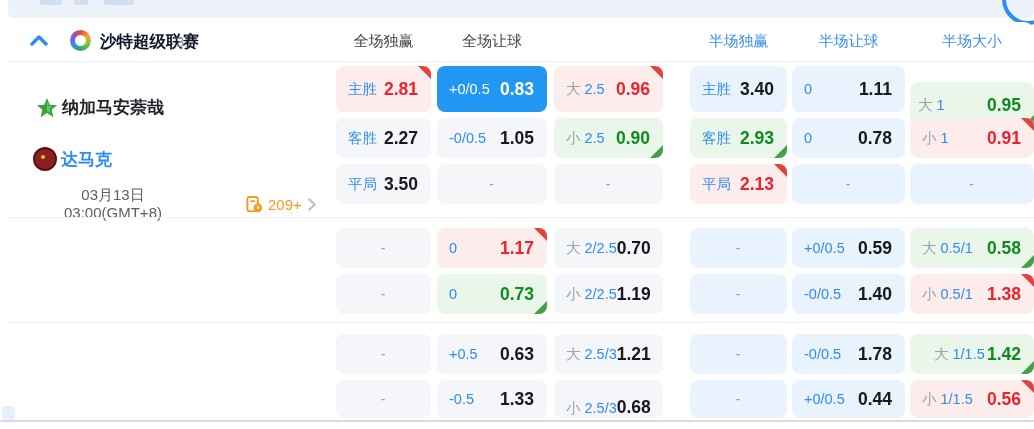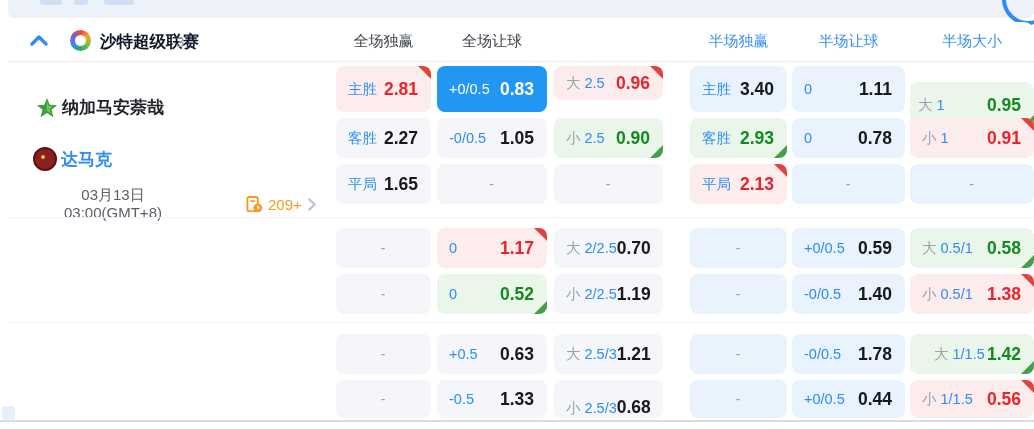--- a/index.html
+++ b/index.html
@@ -124,21 +124,21 @@
 
     <div id="odds-grid">
         <div class="odds-cell bg-red corner-red" style="left: 328px; width: 95px; top: 44px; height: 46px;">
           <span class="cell-label">主胜</span>
           <span class="cell-value vc-red">2.81</span>
         </div>
         <div class="odds-cell bg-selected" style="left: 429px; width: 110px; top: 44px; height: 46px;">
           <span class="cell-label">+0/0.5</span>
           <span class="cell-value vc-white">0.83</span>
         </div>
-        <div class="odds-cell bg-red corner-red" style="left: 546px; width: 109px; top: 44px; height: 34px;">
+        <div class="odds-cell bg-red corner-red" style="left: 546px; width: 109px; top: 44px; height: 46px;">
           <span class="cell-label"><span class="muted">大</span>2.5</span>
           <span class="cell-value vc-red">0.96</span>
         </div>
         <div class="odds-cell bg-blue" style="left: 682px; width: 97px; top: 44px; height: 46px;">
           <span class="cell-label">主胜</span>
           <span class="cell-value vc-black">3.40</span>
         </div>
         <div class="odds-cell bg-blue" style="left: 784px; width: 113px; top: 44px; height: 46px;">
           <span class="cell-label">0</span>
           <span class="cell-value vc-black">1.11</span>
@@ -166,21 +166,21 @@
         <div class="odds-cell bg-blue" style="left: 784px; width: 113px; top: 96px; height: 40px;">
           <span class="cell-label">0</span>
           <span class="cell-value vc-black">0.78</span>
         </div>
         <div class="odds-cell bg-red corner-red" style="left: 902px; width: 124px; top: 96px; height: 40px;">
           <span class="cell-label"><span class="muted">小</span>1</span>
           <span class="cell-value vc-red">0.91</span>
         </div>
         <div class="odds-cell bg-gray" style="left: 328px; width: 95px; top: 142px; height: 40px;">
           <span class="cell-label">平局</span>
-          <span class="cell-value vc-black">1.65</span>
+          <span class="cell-value vc-black">3.50</span>
         </div>
         <div class="odds-cell bg-gray" style="left: 429px; width: 110px; top: 142px; height: 40px;">
           <span class="dash">-</span>
         </div>
         <div class="odds-cell bg-gray" style="left: 546px; width: 109px; top: 142px; height: 40px;">
           <span class="dash">-</span>
         </div>
         <div class="odds-cell bg-red corner-red" style="left: 682px; width: 97px; top: 142px; height: 40px;">
           <span class="cell-label">平局</span>
           <span class="cell-value vc-red">2.13</span>
@@ -211,21 +211,21 @@
         </div>
         <div class="odds-cell bg-green corner-green" style="left: 902px; width: 124px; top: 206px; height: 40px;">
           <span class="cell-label"><span class="muted">大</span>0.5/1</span>
           <span class="cell-value vc-green">0.58</span>
         </div>
         <div class="odds-cell bg-gray" style="left: 328px; width: 95px; top: 252px; height: 40px;">
           <span class="dash">-</span>
         </div>
         <div class="odds-cell bg-green corner-green" style="left: 429px; width: 110px; top: 252px; height: 40px;">
           <span class="cell-label">0</span>
-          <span class="cell-value vc-green">0.52</span>
+          <span class="cell-value vc-green">0.73</span>
         </div>
         <div class="odds-cell bg-gray" style="left: 546px; width: 109px; top: 252px; height: 40px;">
           <span class="cell-label"><span class="muted">小</span>2/2.5</span>
           <span class="cell-value vc-black">1.19</span>
         </div>
         <div class="odds-cell bg-blue" style="left: 682px; width: 97px; top: 252px; height: 40px;">
           <span class="dash">-</span>
         </div>
         <div class="odds-cell bg-blue" style="left: 784px; width: 113px; top: 252px; height: 40px;">
           <span class="cell-label">-0/0.5</span>

